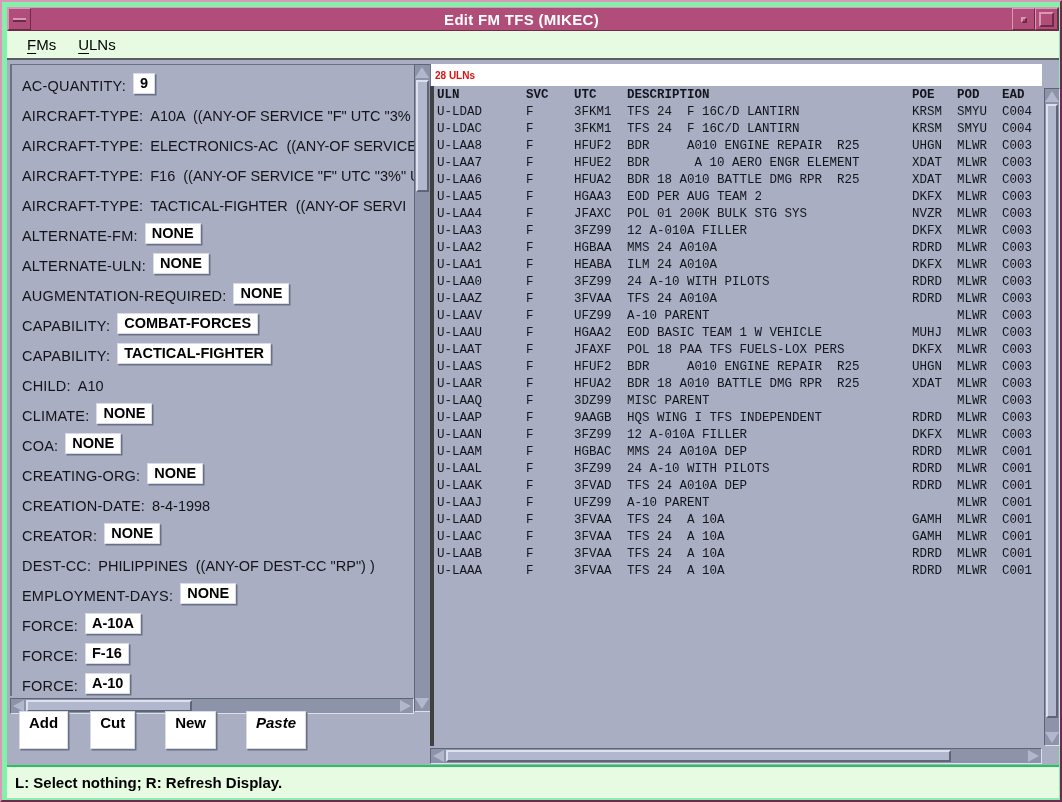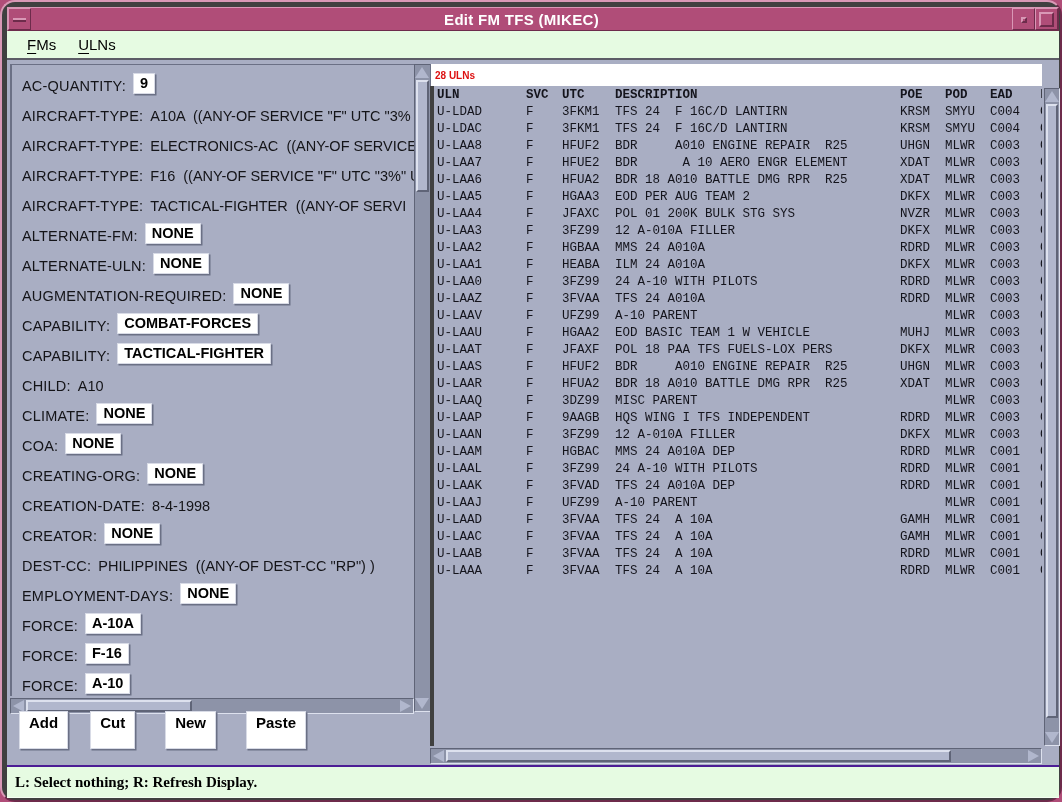--- a/index.html
+++ b/index.html
@@ -3,25 +3,24 @@
 <meta charset="utf-8">
 <style>
   html,body{margin:0;padding:0;}
   body{
     width:1062px;height:802px;position:relative;overflow:hidden;
     font-family:"Liberation Sans",sans-serif;
     background:#b04d78;
   }
   
   .frame{
-    position:absolute;inset:0;background:#404040;
+    position:absolute;inset:0;background:#86efac;
     border-top:2px solid #d998b6;border-left:2px solid #d998b6;
     border-right:2px solid #6d2b4b;border-bottom:2px solid #6d2b4b;
     box-sizing:border-box;
-    border-radius:15px;
   }
   
   .titlebar{
     position:absolute;left:5px;top:5px;width:1052px;height:24px;
     background:#b04d78;
     border-top:1px solid #d998b6;border-left:1px solid #d998b6;
     border-bottom:1px solid #6d2b4b;border-right:1px solid #6d2b4b;
     box-sizing:border-box;display:flex;align-items:center;
   }
   .wm-btn{
@@ -97,31 +96,31 @@
   .count-label{color:#dd1111;font-weight:bold;font-size:10px;}
   .uln-table{
     position:absolute;left:423px;top:26px;width:612px;height:660px;overflow:hidden;
     font-family:Liberation Mono, monospace;font-size:12.5px;color:#14141c;
     border-left:4px solid #404040;box-sizing:border-box;
   }
   .t-row{display:flex;height:17px;line-height:17px;white-space:pre;cursor:pointer;}
   .t-head{font-weight:bold;height:18px;line-height:18px;cursor:default;}
   .c-uln{width:92px;flex:0 0 auto;padding-left:3px;box-sizing:border-box;overflow:hidden;}
   .c-svc{width:36px;flex:0 0 auto;overflow:hidden;}
-  .c-utc{width:53px;flex:0 0 auto;overflow:hidden;}
+  .c-utc{width:53px;flex:0 0 auto;overflow:hidden;margin-left:12px;}
   .c-desc{width:285px;flex:0 0 auto;overflow:hidden;}
   .c-poe{width:45px;flex:0 0 auto;overflow:hidden;}
   .c-pod{width:45px;flex:0 0 auto;overflow:hidden;}
   .c-ead{width:43px;flex:0 0 auto;overflow:hidden;}
   .c-lad{width:13px;flex:0 0 auto;overflow:hidden;padding-left:7px;box-sizing:border-box;}
   
   .statusbar{
     position:absolute;left:5px;top:763px;width:1052px;height:33px;
-    background:#e6fbe2;border-top:2px solid #4c1d95;border-bottom:1px solid #f4fff2;
-    box-sizing:border-box;display:flex;align-items:center;padding-left:8px;font-family:Liberation Serif, serif;
+    background:#e6fbe2;border-top:2px solid #22c55e;border-bottom:1px solid #f4fff2;
+    box-sizing:border-box;display:flex;align-items:center;padding-left:8px;
   }
   .status-text{font-weight:bold;font-size:15px;color:#000;}
 </style>
 </head>
 <body>
 
 <div class="frame">
 
   <div class="titlebar">
     <div class="wm-btn">
@@ -176,21 +175,21 @@
     <div class="sb" style="left:3px;top:638px;width:404px;height:16px;">
       <div class="sb-arr arr-left" style="left:2px;top:1px;"></div>
       <div class="sb-thumb" style="left:15px;top:1px;width:166px;height:12px;"></div>
       <div class="sb-arr arr-right" style="right:2px;top:1px;"></div>
     </div>
 
     <div class="btn-row" id="left-buttons">
         <button class="push-btn" style="margin-left: 0px;">Add</button>
         <button class="push-btn" style="margin-left: 22px;">Cut</button>
         <button class="push-btn" style="margin-left: 30px;">New</button>
-        <button class="push-btn" style="margin-left: 30px;">Paste</button>
+        <button class="push-btn" style="margin-left: 30px; font-style: italic;">Paste</button>
       </div>
 
     <div class="count-strip">
       <span class="count-label">28 ULNs</span>
     </div>
 
     <div class="uln-table" id="uln-table">
         <div class="t-row t-head"><span class="c-uln">ULN</span><span class="c-svc">SVC</span><span class="c-utc">UTC</span><span class="c-desc">DESCRIPTION</span><span class="c-poe">POE</span><span class="c-pod">POD</span><span class="c-ead">EAD</span><span class="c-lad">L</span></div>
         <div class="t-row"><span class="c-uln">U-LDAD</span><span class="c-svc">F</span><span class="c-utc">3FKM1</span><span class="c-desc">TFS 24  F 16C/D LANTIRN</span><span class="c-poe">KRSM</span><span class="c-pod">SMYU</span><span class="c-ead">C004</span><span class="c-lad">C</span></div>
         <div class="t-row"><span class="c-uln">U-LDAC</span><span class="c-svc">F</span><span class="c-utc">3FKM1</span><span class="c-desc">TFS 24  F 16C/D LANTIRN</span><span class="c-poe">KRSM</span><span class="c-pod">SMYU</span><span class="c-ead">C004</span><span class="c-lad">C</span></div>

